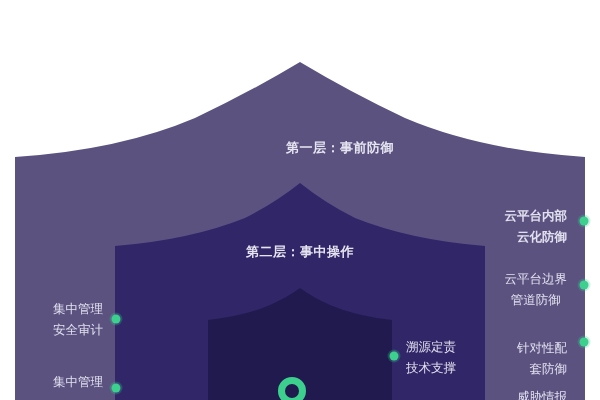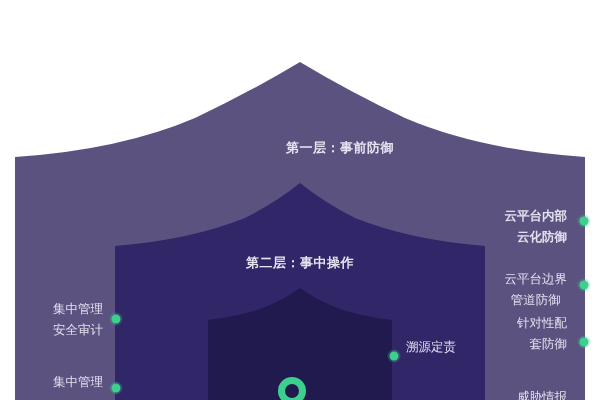--- a/index.html
+++ b/index.html
@@ -40,21 +40,21 @@
   <svg class="layers" width="600" height="400" viewBox="0 0 600 400">
 
     <path d="M15 400 L15 157 Q120 150 195 118 Q250 92 300 62 Q350 92 405 118 Q480 150 585 157 L585 400 Z" fill="#5b5280"></path>
 
     <path d="M115 400 L115 246 Q190 240 245 218 Q275 203 300 183 Q325 203 355 218 Q410 240 485 246 L485 400 Z" fill="#302668"></path>
 
     <path d="M208 400 L208 320 Q245 316 270 305 Q288 297 300 288 Q312 297 330 305 Q355 316 392 320 L392 400 Z" fill="#211a4e"></path>
   </svg>
 
   <div class="lbl layer-title" style="left:300px; top:139px;margin-left:40px;">第一层：事前防御</div>
-  <div class="lbl layer-title" style="left:300px; top:254px;text-align:right;">第二层：事中操作</div>
+  <div class="lbl layer-title" style="left:300px; top:243px;text-align:right;">第二层：事中操作</div>
 
   <div class="side" style="right:497px; top:298px;">
     <div>集中管理</div>
     <div>安全审计</div>
   </div>
   <div class="dot" style="left:116px; top:319px;"></div>
 
   <div class="side" style="right:497px; top:371px;">
     <div>集中管理</div>
   </div>
@@ -65,29 +65,30 @@
     <div>云化防御</div>
   </div>
   <div class="dot" style="left:584px; top:221px;"></div>
 
   <div class="side" style="right:33px; top:268px;text-align:center;">
     <div>云平台边界</div>
     <div>管道防御</div>
   </div>
   <div class="dot" style="left:584px; top:285px;"></div>
 
-  <div class="side" style="right:33px; top:314px;font-family:Liberation Mono, monospace;">
+  <div class="side" style="right:33px; top:337px;">
     <div>针对性配</div>
     <div>套防御</div>
   </div>
   <div class="dot" style="left:584px; top:342px;"></div>
 
   <div class="side" style="right:33px; top:386px;">
     <div>威胁情报</div>
   </div>
 
   <div class="dot" style="left:394px; top:356px;"></div>
   <div class="side left-align" style="left:406px; top:336px;">
     <div>溯源定责</div>
+    <div>技术支撑</div>
   </div>
 
   <div class="ring" style="left:292px; top:391px;"></div>
 </div>
 
 </body></html>

